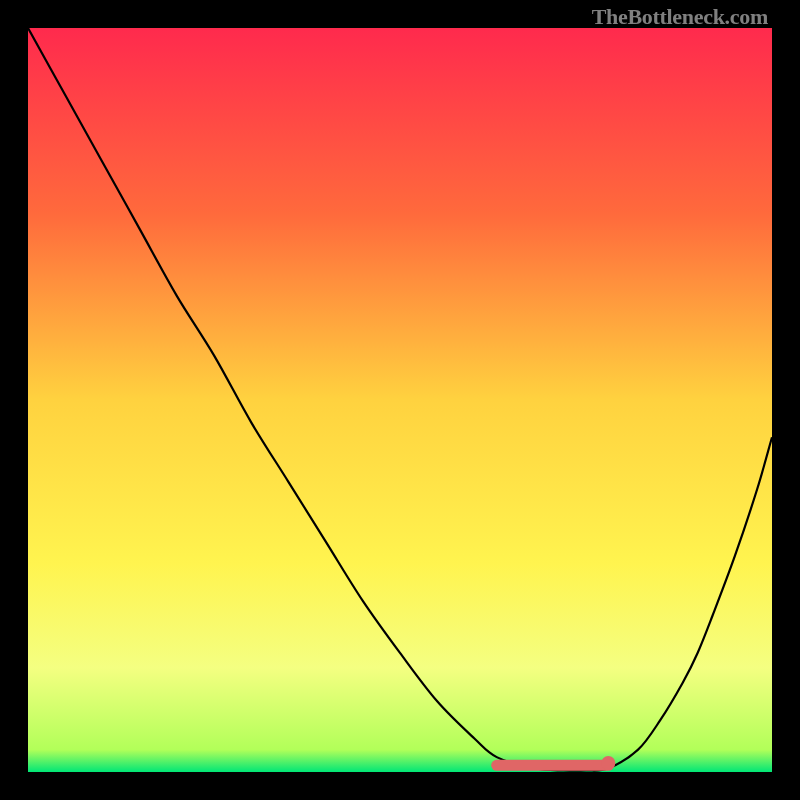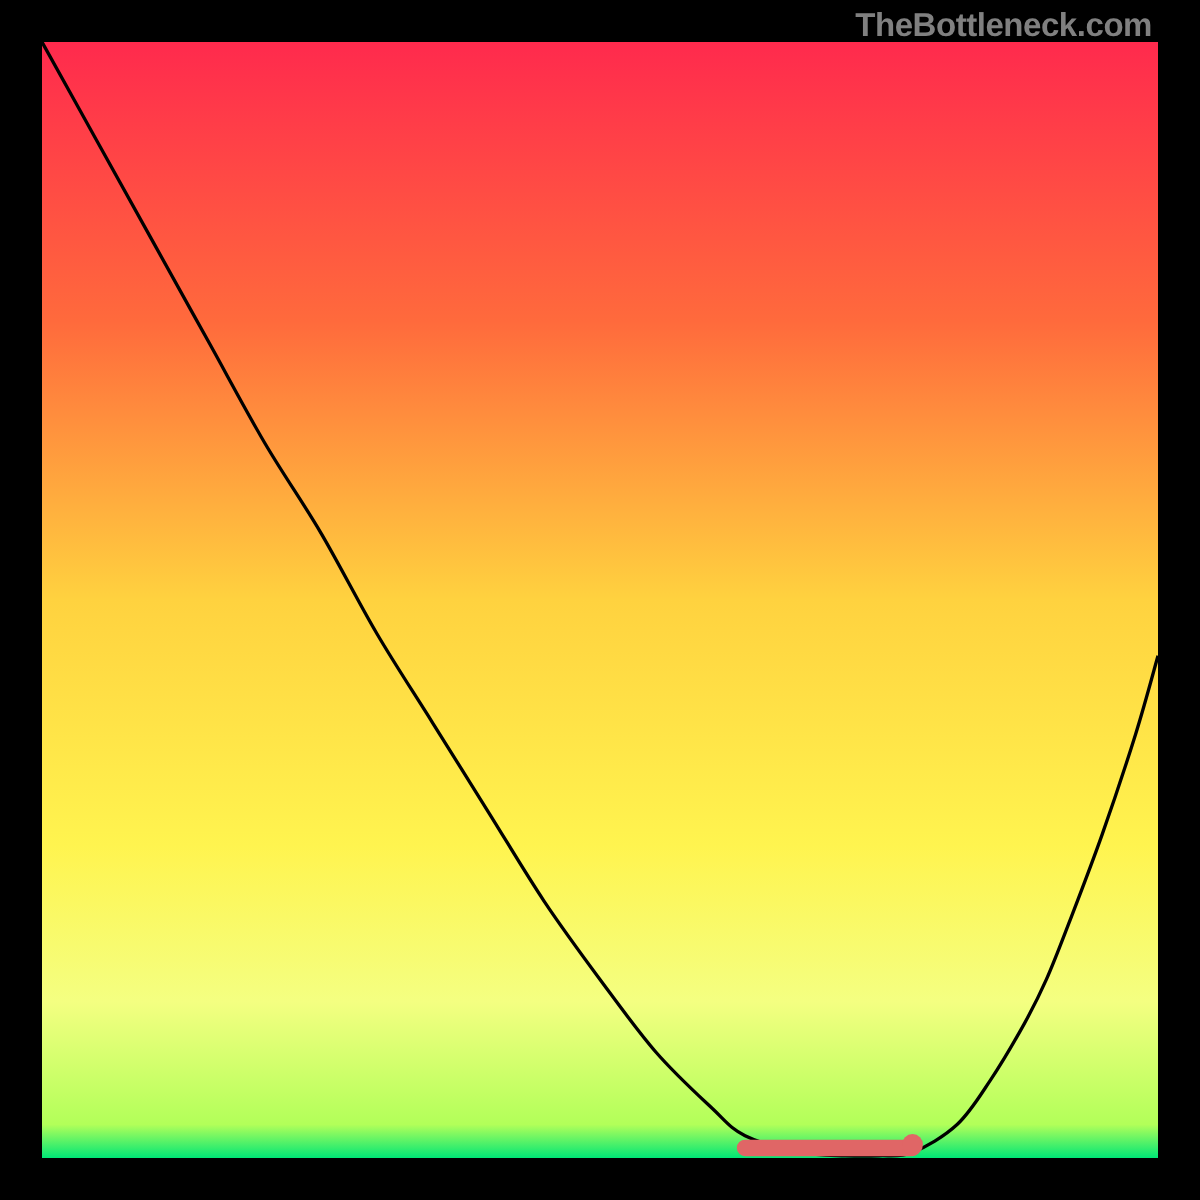--- a/index.html
+++ b/index.html
@@ -27,21 +27,21 @@
   }
   .plot-inner svg {
     position: absolute;
     left: 0;
     top: 0;
   }
   .attribution {
     position: absolute;
     top: 4px;
     right: 32px;
-    font-family: Liberation Sans, sans-serif;
+    font-family: Liberation Serif, serif;
     font-size: 22px;
     font-weight: 600;
     color: #808080;
     letter-spacing: -0.3px;
   }
   .curve {
     fill: none;
     stroke: #000000;
     stroke-width: 2.2;
   }

